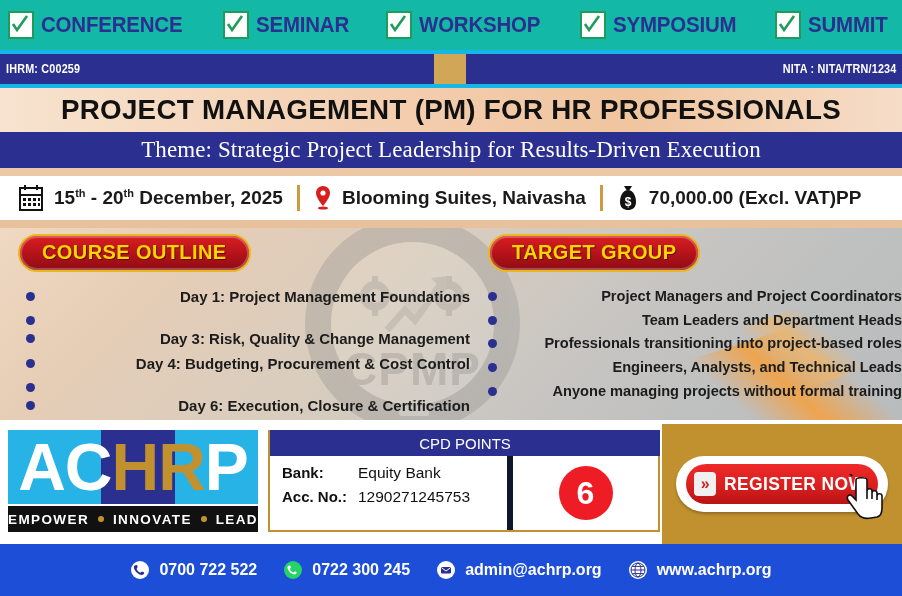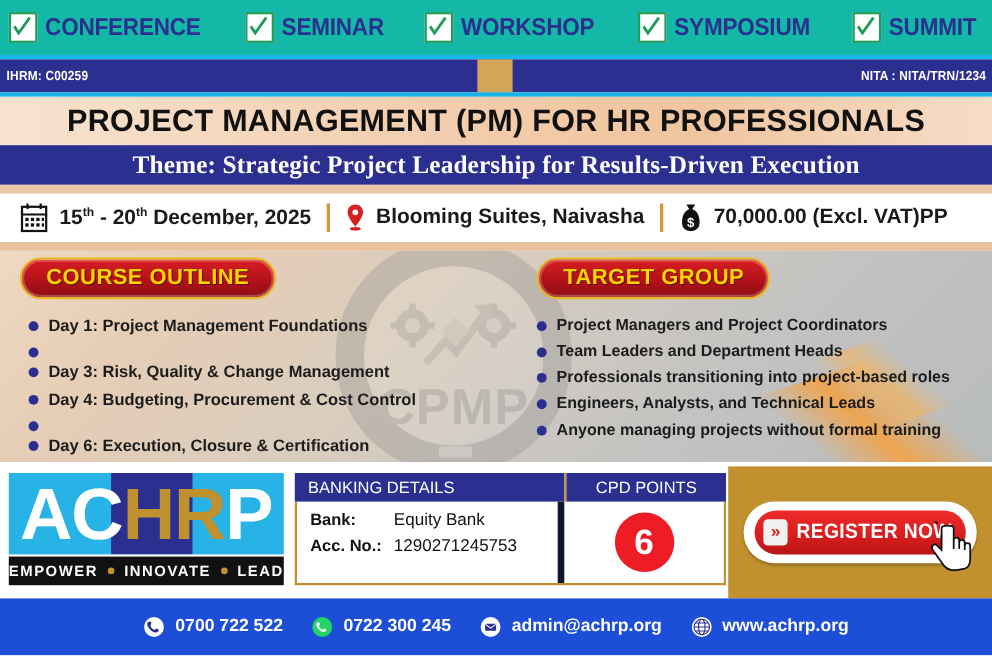--- a/index.html
+++ b/index.html
@@ -58,21 +58,21 @@
   .titleblock h1{
     margin:0;font-family:"Liberation Sans Narrow","Liberation Sans",sans-serif;
     font-size:28px;font-weight:bold;color:#111;letter-spacing:.3px;
     white-space:nowrap;transform:scaleX(.99);
   }
   .themebar{
     position:absolute;left:0;top:132px;width:902px;height:36px;
     background:#2b2f8f;display:flex;align-items:center;justify-content:center;
   }
   .themebar h2{
-    margin:0;font-family:"Liberation Serif",serif;font-weight:bold;
+    margin:0;font-family:"Liberation Serif",serif;font-weight:normal;
     font-size:23px;color:#fff;white-space:nowrap;letter-spacing:.1px;
   }
 
   
   .peachband{
     position:absolute;left:0;top:168px;width:902px;height:60px;
     background:linear-gradient(180deg,#edc8a7 0%,#e8c09c 100%);
   }
   .inforow{
     position:absolute;left:0;top:176px;width:902px;height:44px;
@@ -135,21 +135,21 @@
   .badge span{
     font-family:"Liberation Sans",sans-serif;font-weight:bold;font-size:20px;
     color:#ffd400;letter-spacing:.4px;white-space:nowrap;
     text-shadow:1px 1px 0 rgba(0,0,0,.45);
   }
 
   ul.points{list-style:none;margin:14px 0 0 0;padding:0;}
   ul.points li{
     display:flex;align-items:flex-start;gap:9px;margin-bottom:3px;
     font-family:"Liberation Sans",sans-serif;font-weight:bold;
-    font-size:15px;color:#1c1c1c;line-height:1.42;white-space:nowrap;
+    font-size:15px;color:#1c1c1c;line-height:1.42;white-space:nowrap;justify-content:space-between;
   }
   ul.points li .dot{
     width:9px;height:9px;border-radius:50%;background:#2b2f8f;
     flex:0 0 auto;margin-top:6px;
   }
   .col.left ul.points{margin-left:8px;}
   .col.right ul.points li{font-size:14.6px;}
 
   
   .bottom{
@@ -458,21 +458,20 @@
         <span>EMPOWER</span>
         <span class="sep"></span>
         <span>INNOVATE</span>
         <span class="sep"></span>
         <span>LEAD</span>
       </div>
     </div>
 
     <div class="bankbox">
       <div class="bankhead">
-        <div class="h1c">BANKING DETAILS</div>
         <div class="hsep"></div>
         <div class="h2c">CPD POINTS</div>
       </div>
       <div class="bankbody">
         <div class="left">
           <div class="brow">
             <div class="k">Bank:</div>
             <div class="v">Equity Bank</div>
           </div>
           <div class="brow">

